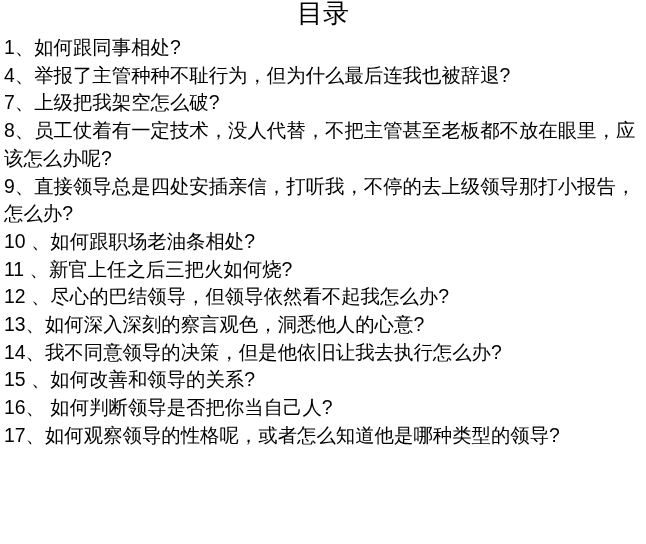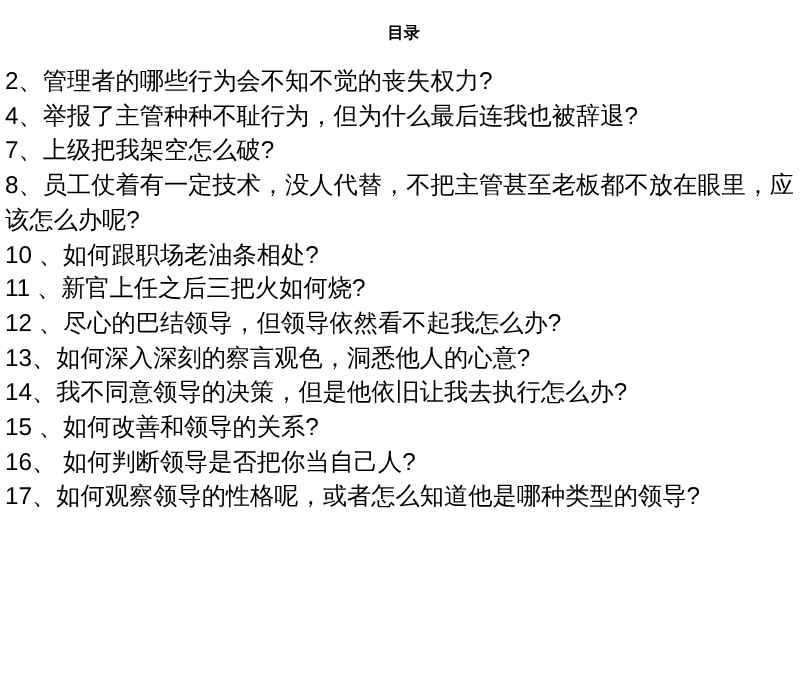--- a/index.html
+++ b/index.html
@@ -15,47 +15,48 @@
     overflow: hidden;
     font-family: "Liberation Sans", sans-serif;
     color: #000000;
     font-size: 19.4px;
     line-height: 27.7px;
     box-sizing: border-box;
   }
   .doc-title {
     text-align: center;
     height: 28px;
-    margin: 12px;
+    margin: 0;
     padding-top: 0;
-    font-size: 13px;
-    font-weight: bold;
+    font-size: 26px;
+    font-weight: normal;
   }
   .toc {
     margin-top: 6px;
     padding-left: 4px;
     padding-right: 2px;
   }
   .toc-entry {
     margin: 0;
     padding: 0;
     white-space: normal;
     overflow-wrap: normal;
   }
 </style>
 </head>
 <body>
 
 <div class="page">
   <h1 class="doc-title">目录</h1>
   <div class="toc">
-      <p class="toc-entry">2、管理者的哪些行为会不知不觉的丧失权力?</p>
+      <p class="toc-entry">1、如何跟同事相处?</p>
       <p class="toc-entry">4、举报了主管种种不耻行为，但为什么最后连我也被辞退?</p>
       <p class="toc-entry">7、上级把我架空怎么破?</p>
       <p class="toc-entry">8、员工仗着有一定技术，没人代替，不把主管甚至老板都不放在眼里，应该怎么办呢?</p>
+      <p class="toc-entry">9、直接领导总是四处安插亲信，打听我，不停的去上级领导那打小报告，怎么办?</p>
       <p class="toc-entry">10 、如何跟职场老油条相处?</p>
       <p class="toc-entry">11 、新官上任之后三把火如何烧?</p>
       <p class="toc-entry">12 、尽心的巴结领导，但领导依然看不起我怎么办?</p>
       <p class="toc-entry">13、如何深入深刻的察言观色，洞悉他人的心意?</p>
       <p class="toc-entry">14、我不同意领导的决策，但是他依旧让我去执行怎么办?</p>
       <p class="toc-entry">15 、如何改善和领导的关系?</p>
       <p class="toc-entry">16、 如何判断领导是否把你当自己人?</p>
       <p class="toc-entry">17、如何观察领导的性格呢，或者怎么知道他是哪种类型的领导?</p>
     </div>
 </div>

